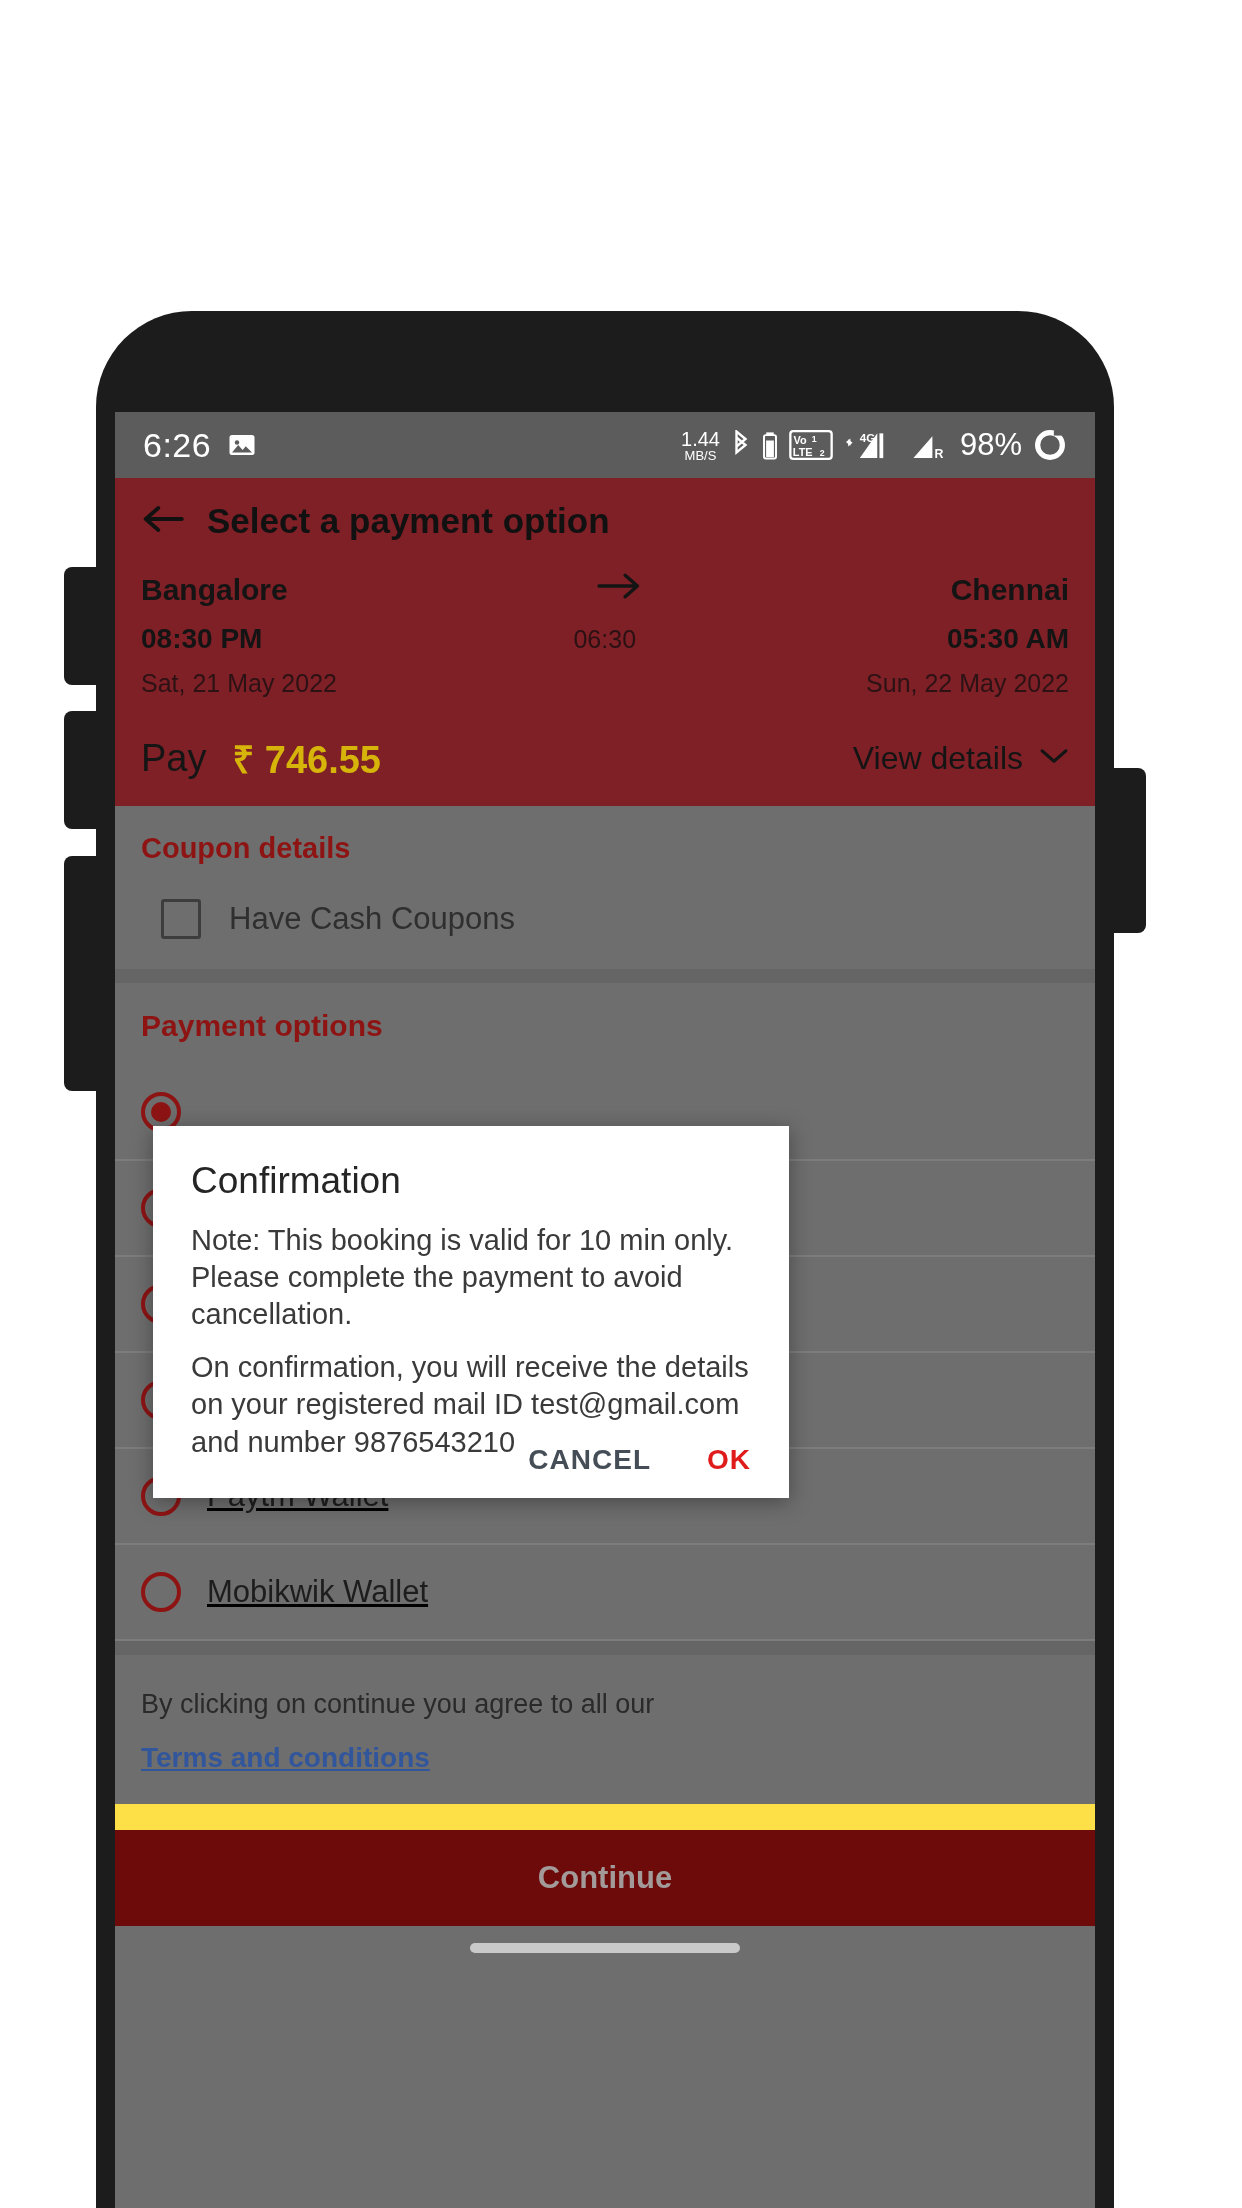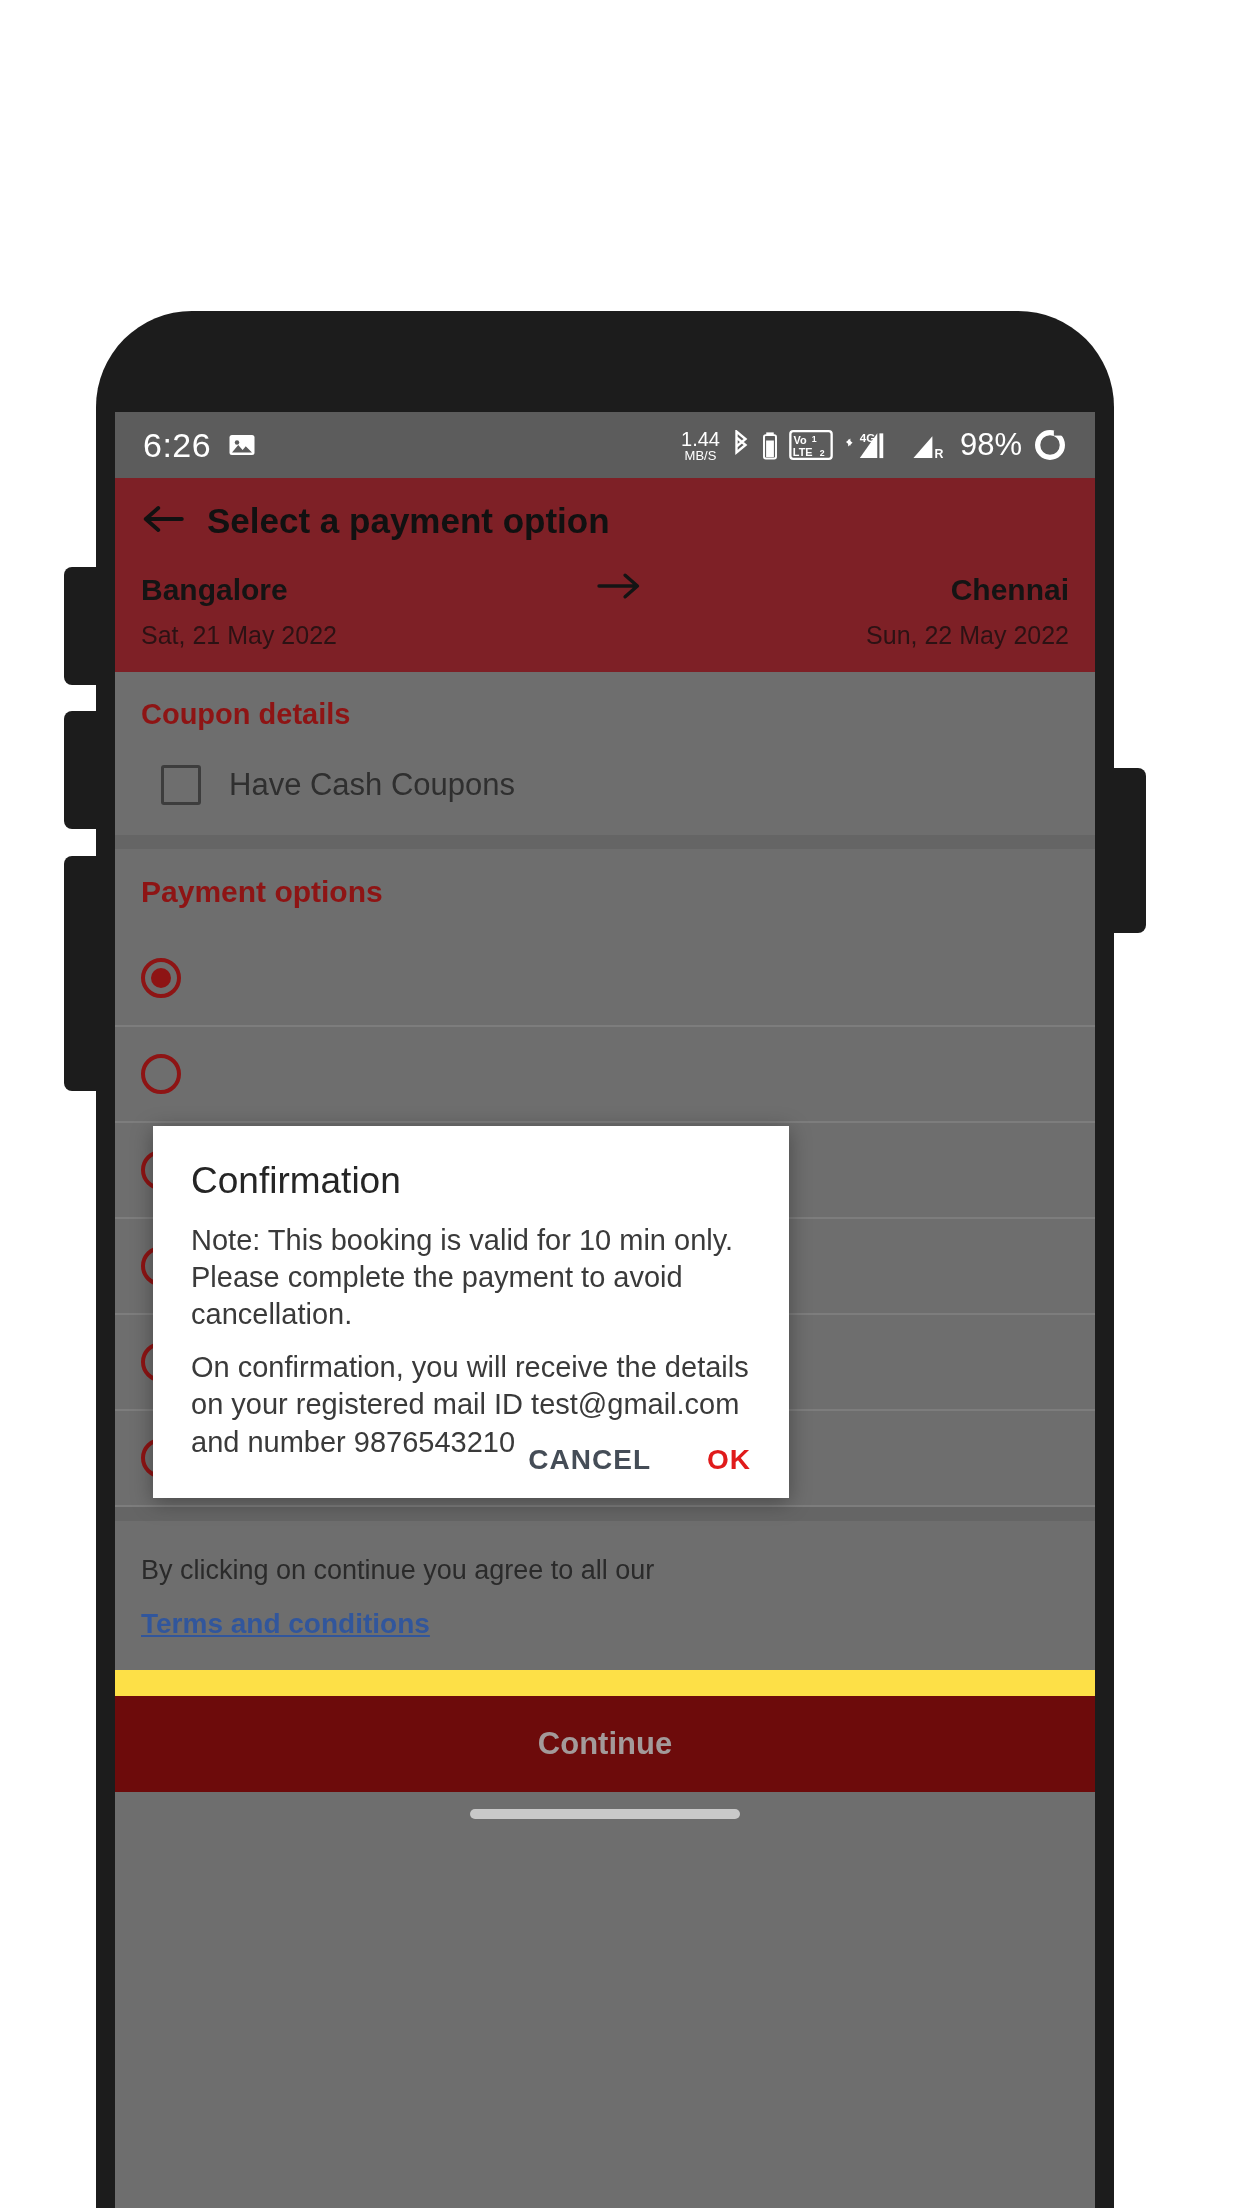--- a/index.html
+++ b/index.html
@@ -227,27 +227,44 @@
       <div class="route-row" id="route-city-row">
         <span class="l">Bangalore</span>
         <span class="c">
           <svg width="46" height="28" viewBox="0 0 30 18">
             <path d="M2 9 H26 M19 2 L27 9 L19 16" stroke="#141414" stroke-width="2.3" fill="none" stroke-linecap="round" stroke-linejoin="round"></path>
           </svg>
         </span>
         <span class="r">Chennai</span>
       </div>
 
+      <div class="route-row" id="route-time-row">
+        <span class="l">08:30 PM</span>
+        <span class="c">06:30</span>
+        <span class="r">05:30 AM</span>
+      </div>
 
       <div class="route-row" id="route-date-row">
         <span class="l">Sat, 21 May 2022</span>
         <span class="c"></span>
         <span class="r">Sun, 22 May 2022</span>
       </div>
 
+      <div id="pay-row">
+        <span id="pay-label">Pay</span>
+        <span id="pay-amount">₹ 746.55</span>
+        <span id="view-details">
+          <span id="view-details-label">View details</span>
+          <span>
+            <svg width="30" height="20" viewBox="0 0 20 13">
+              <path d="M2 3 L10 10 L18 3" stroke="#141414" stroke-width="2" fill="none" stroke-linecap="round" stroke-linejoin="round"></path>
+            </svg>
+          </span>
+        </span>
+      </div>
     </div>
 
     <div id="body-scroll">
 
       <div class="section" id="coupon-section">
         <div id="coupon-title">Coupon details</div>
         <div id="coupon-row">
           <span id="coupon-checkbox"></span>
           <span id="coupon-label">Have Cash Coupons</span>
         </div>

